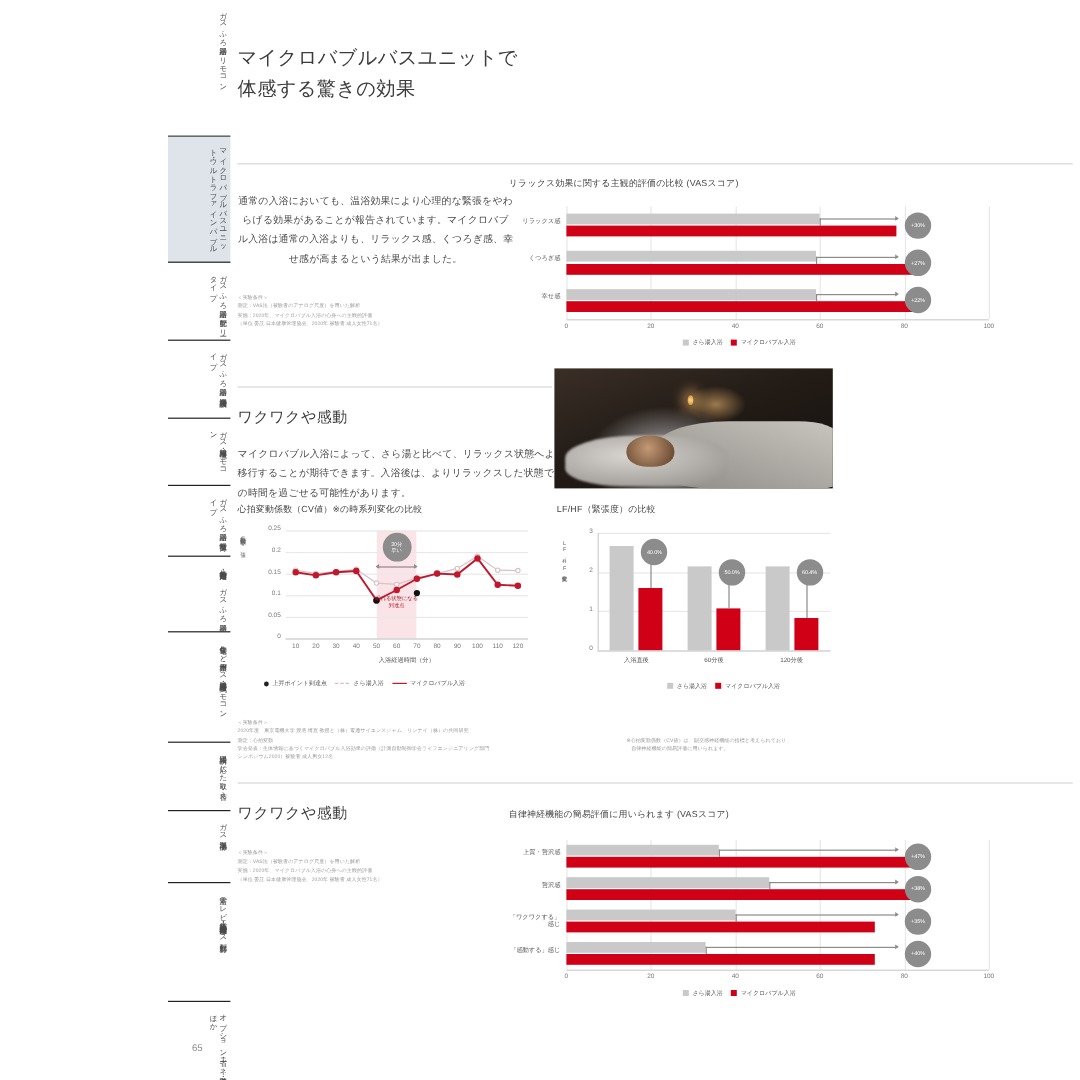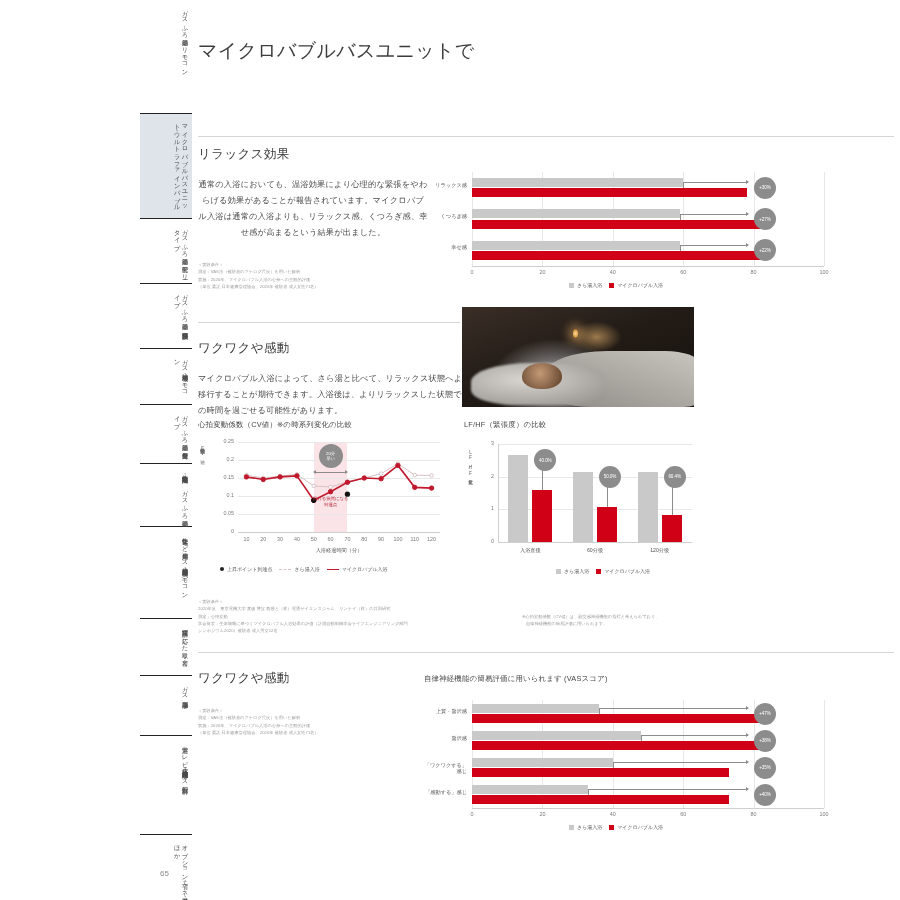--- a/index.html
+++ b/index.html
@@ -38,21 +38,21 @@
   }
   .tab.active { background:#dfe4ea; }
   .tab .t-inner { display:block; }
   .tab.noline { border-bottom:none; }
 
   
   .content { position:absolute; left:192px; top:0; width:708px; height:900px; }
 
   .title {
     position:absolute; left:6px; top:36px; width:420px;
-    font-size:19px; line-height:1.62; color:#3c3c3c; font-weight:400;
+    font-size:16px; line-height:1.62; color:#3c3c3c; font-weight:400;
     letter-spacing:0.3px;
   }
 
   .hr { position:absolute; background:#d6d6d6; height:1px; }
 
   .sec-title {
     font-size:12.5px; color:#3c3c3c; letter-spacing:.4px;
   }
   .body-copy {
     font-size:8.2px; line-height:1.95; color:#4a4a4a; letter-spacing:.2px;
@@ -174,36 +174,37 @@
       </div>
       <div class="tab noline" style="height: 68px;">
         <span class="t-inner">オプション・省エネ基準達成率・ほか</span>
       </div>
     </div>
 
   <div class="content">
 
     <div class="title">
       <div>マイクロバブルバスユニットで</div>
+      <div>体感する驚きの効果</div>
     </div>
 
     <div class="hr" style="left:6px; top:136px; width:696px;"></div>
 
     <div style="position:absolute; left:6px; top:146px; width:230px;">
-      <div class="sec-title">リラックス効果</div>
       <div class="body-copy" style="margin-top:14px;text-align:center;">通常の入浴においても、温浴効果により心理的な緊張をやわらげる効果があることが報告されています。マイクロバブル入浴は通常の入浴よりも、リラックス感、くつろぎ感、幸せ感が高まるという結果が出ました。</div>
       <div class="foot" style="margin-top:20px;">
         <div>＜実験条件＞</div>
         <div>測定：VAS法（被験者のアナログ尺度）を用いた解析</div>
         <div>実施：2020年、マイクロバブル入浴の心身への主観的評価</div>
         <div>（単位 委託 日本健康管理協会、2020年 被験者 成人女性71名）</div>
       </div>
     </div>
 
     <div style="position:absolute; left:232px; top:148px; width:470px; height:152px;">
+      <div class="chart-title">リラックス効果に関する主観的評価の比較 (VASスコア)</div>
       <div class="plot" id="plot-relax" style="position:absolute; left:0; top:16px; width:470px; height:120px;">
           <div class="gridline" style="left: 48px; top: 8px; height: 94px;"></div>
           <div class="tick" style="left: 38px; top: 105px; width: 20px;">0</div>
           <div class="gridline" style="left: 118.4px; top: 8px; height: 94px;"></div>
           <div class="tick" style="left: 108.4px; top: 105px; width: 20px;">20</div>
           <div class="gridline" style="left: 188.8px; top: 8px; height: 94px;"></div>
           <div class="tick" style="left: 178.8px; top: 105px; width: 20px;">40</div>
           <div class="gridline" style="left: 259.2px; top: 8px; height: 94px;"></div>
           <div class="tick" style="left: 249.2px; top: 105px; width: 20px;">60</div>
           <div class="gridline" style="left: 329.6px; top: 8px; height: 94px;"></div>

